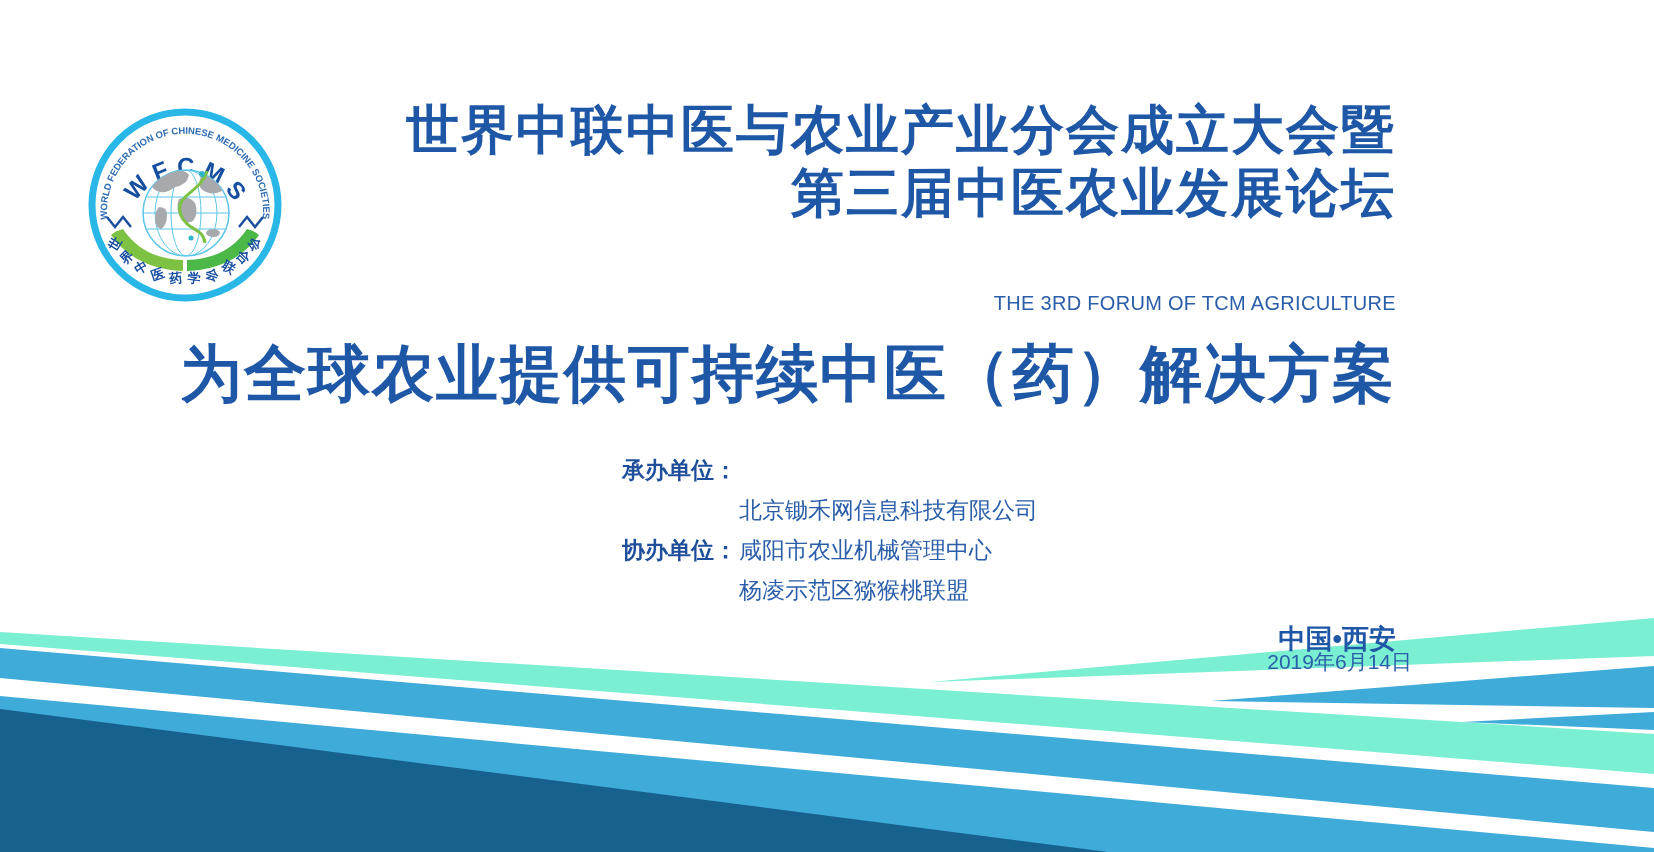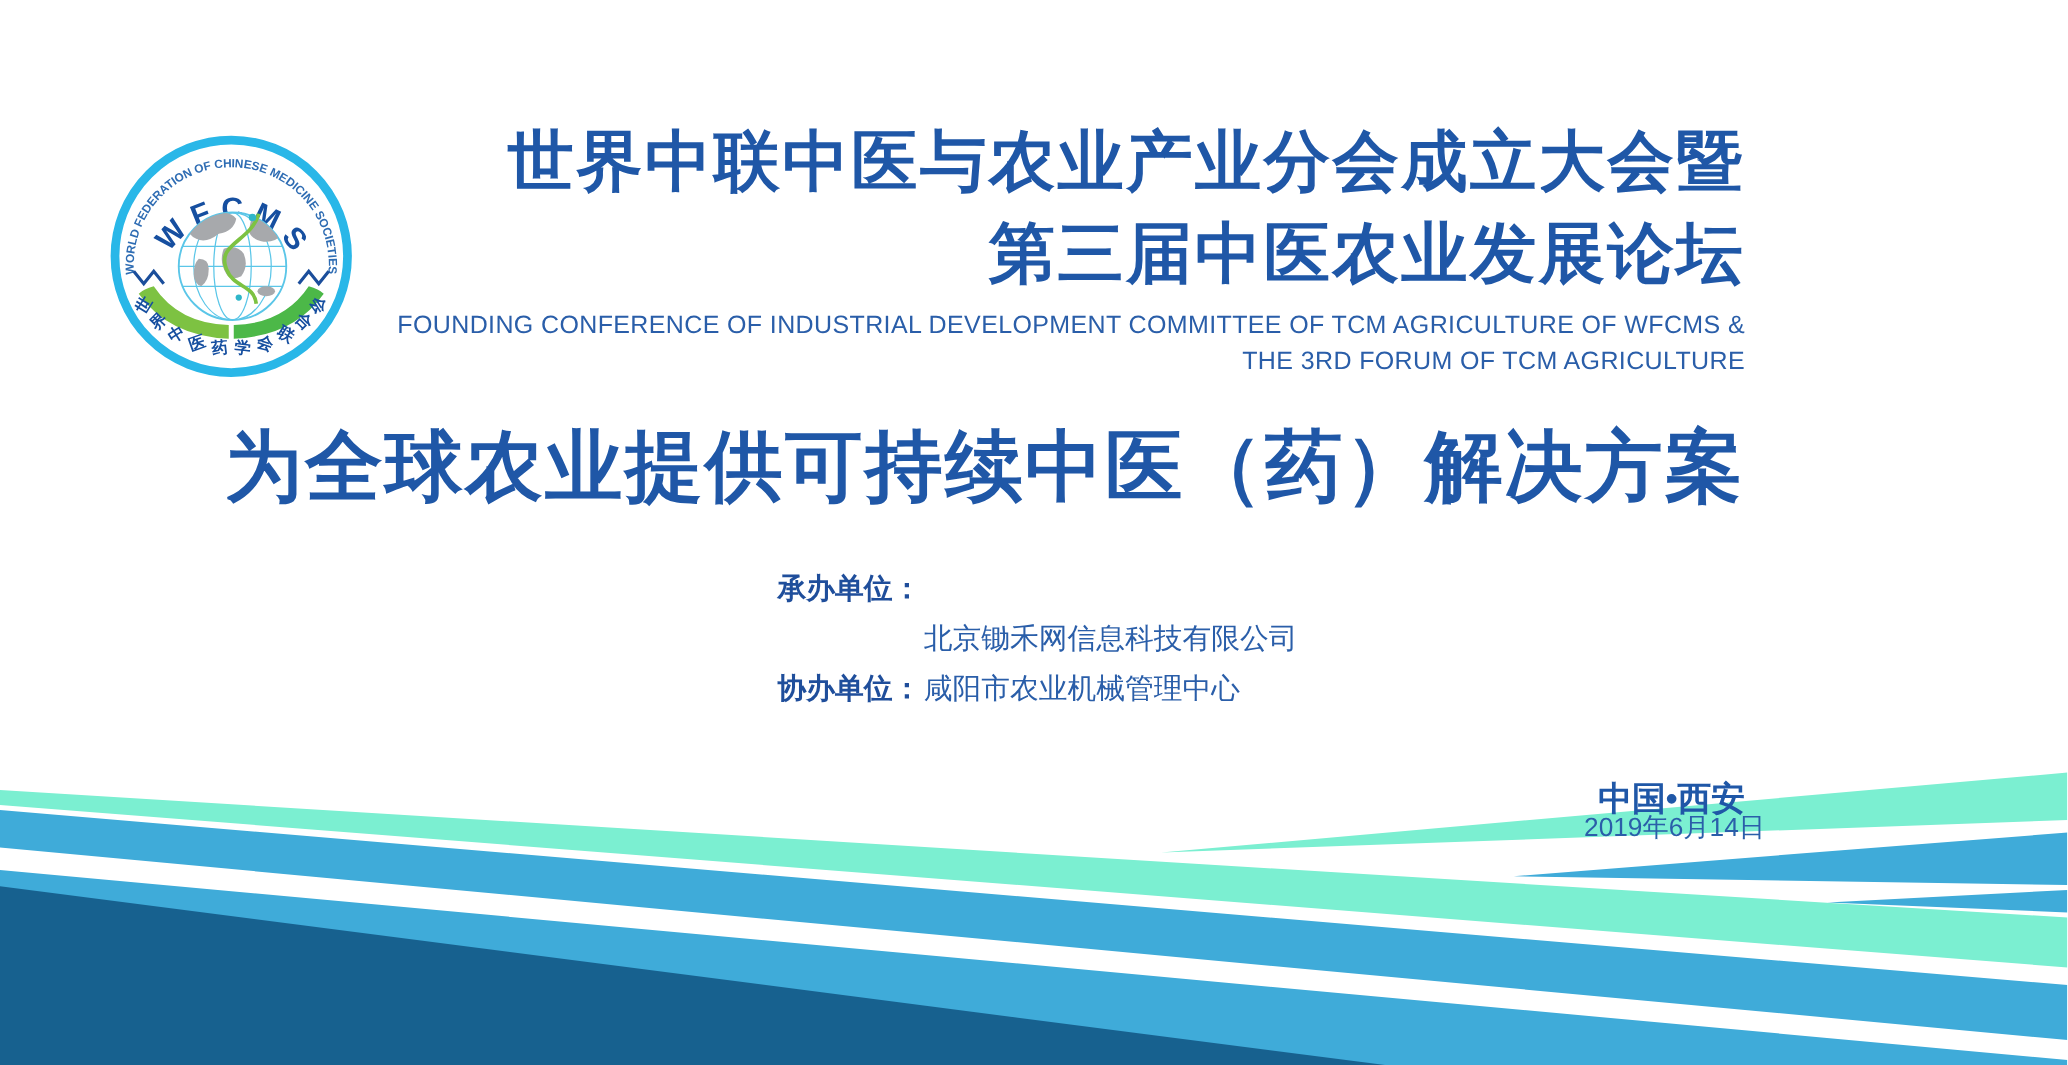--- a/index.html
+++ b/index.html
@@ -8,24 +8,24 @@
     --leaf_light:#7DC242; --leaf_dark:#4CB848; --zigzag:#1B4E9B;
   }
   html,body{margin:0;padding:0;background:#fff;}
   .stage{position:relative;width:1654px;height:852px;background:#fff;overflow:hidden;
          font-family:"Liberation Sans","DejaVu Sans",sans-serif;}
   .bands{position:absolute;left:0;top:0;width:1654px;height:852px;z-index:0;}
   .content{position:absolute;left:0;top:0;width:1654px;height:852px;z-index:1;}
   .t-center{position:absolute;left:0;width:1396px;text-align:right;}
   .title{font-size:53px;font-weight:700;color:var(--title_blue);letter-spacing:2px;line-height:1.1;}
   .title-1{top:101px;}
-  .title-2{top:175px;}
+  .title-2{top:164px;}
   .subtitle{font-size:20px;font-weight:400;color:var(--text_blue);letter-spacing:.3px;line-height:1.1;}
   .subtitle-1{top:249px;}
-  .subtitle-2{top:278px;}
+  .subtitle-2{top:292px;}
   .tagline{top:340px;font-size:62px;font-weight:700;color:var(--title_blue);letter-spacing:2px;line-height:1.1;}
   .org-block{position:absolute;left:588px;top:450px;font-size:23px;color:var(--text_blue);margin-left:34px;}
   .org-row{display:flex;height:40px;line-height:40px;white-space:nowrap;}
   .org-cell{display:inline-block;width:117px;flex:0 0 117px;font-weight:700;color:#1F4E9B;}
   .org-text{font-weight:400;}
   .venue{top:621px;font-size:27px;font-weight:700;color:var(--title_blue);}
   .date{top:648px;font-size:21px;font-weight:400;color:var(--text_blue);margin-left:16px;}
   .logo{position:absolute;left:55px;top:75px;width:260px;height:260px;}
   .arc-top-text{font-size:9.5px;font-weight:700;fill:var(--arc_top);letter-spacing:.4px;}
   .wfcms-text{font-size:24px;font-weight:700;fill:var(--acronym);}
@@ -97,38 +97,38 @@
           <text x="138.75470176716732" y="207.50712997504138" transform="rotate(6.444444444444443 138.75470176716732 207.50712997504138)">学</text>
           <text x="155.82294659502674" y="203.6014634986995" transform="rotate(19.33333333333333 155.82294659502674 203.6014634986995)">会</text>
           <text x="171.58994575853194" y="195.9869412217476" transform="rotate(32.22222222222222 171.58994575853194 195.9869412217476)">联</text>
           <text x="185.2611834488116" y="185.0472669969799" transform="rotate(45.111111111111114 185.2611834488116 185.0472669969799)">合</text>
           <text x="196.14775150020122" y="171.33370261019" transform="rotate(58 196.14775150020122 171.33370261019)">会</text>
         </g>
     </svg>
 
     <div class="t-center title title-1">世界中联中医与农业产业分会成立大会暨</div>
     <div class="t-center title title-2">第三届中医农业发展论坛</div>
-    <div class="t-center subtitle subtitle-1">FOUNDING CONFERENCE OF INDUSTRIAL DEVELOPMENT COMMITTEE OF TCM AGRICULTURE OF WFCMS &amp;</div>
     <div class="t-center subtitle subtitle-2">THE 3RD FORUM OF TCM AGRICULTURE</div>
 
     <div class="t-center tagline">为全球农业提供可持续中医（药）解决方案</div>
 
     <div class="org-block">
       <div class="org-row">
         <span class="org-cell"><b>承办单位</b><b>：</b></span>
       </div>
       <div class="org-row">
         <span class="org-cell"></span>
         <span class="org-text">北京锄禾网信息科技有限公司</span>
       </div>
       <div class="org-row">
         <span class="org-cell"><b>协办单位</b><b>：</b></span>
         <span class="org-text">咸阳市农业机械管理中心</span>
       </div>
       <div class="org-row">
         <span class="org-cell"></span>
+        <span class="org-text">杨凌示范区猕猴桃联盟</span>
       </div>
     </div>
 
     <div class="t-center venue">中国•西安</div>
     <div class="t-center date">2019年6月14日</div>
   </div>
 </div>
 
 </body></html>

